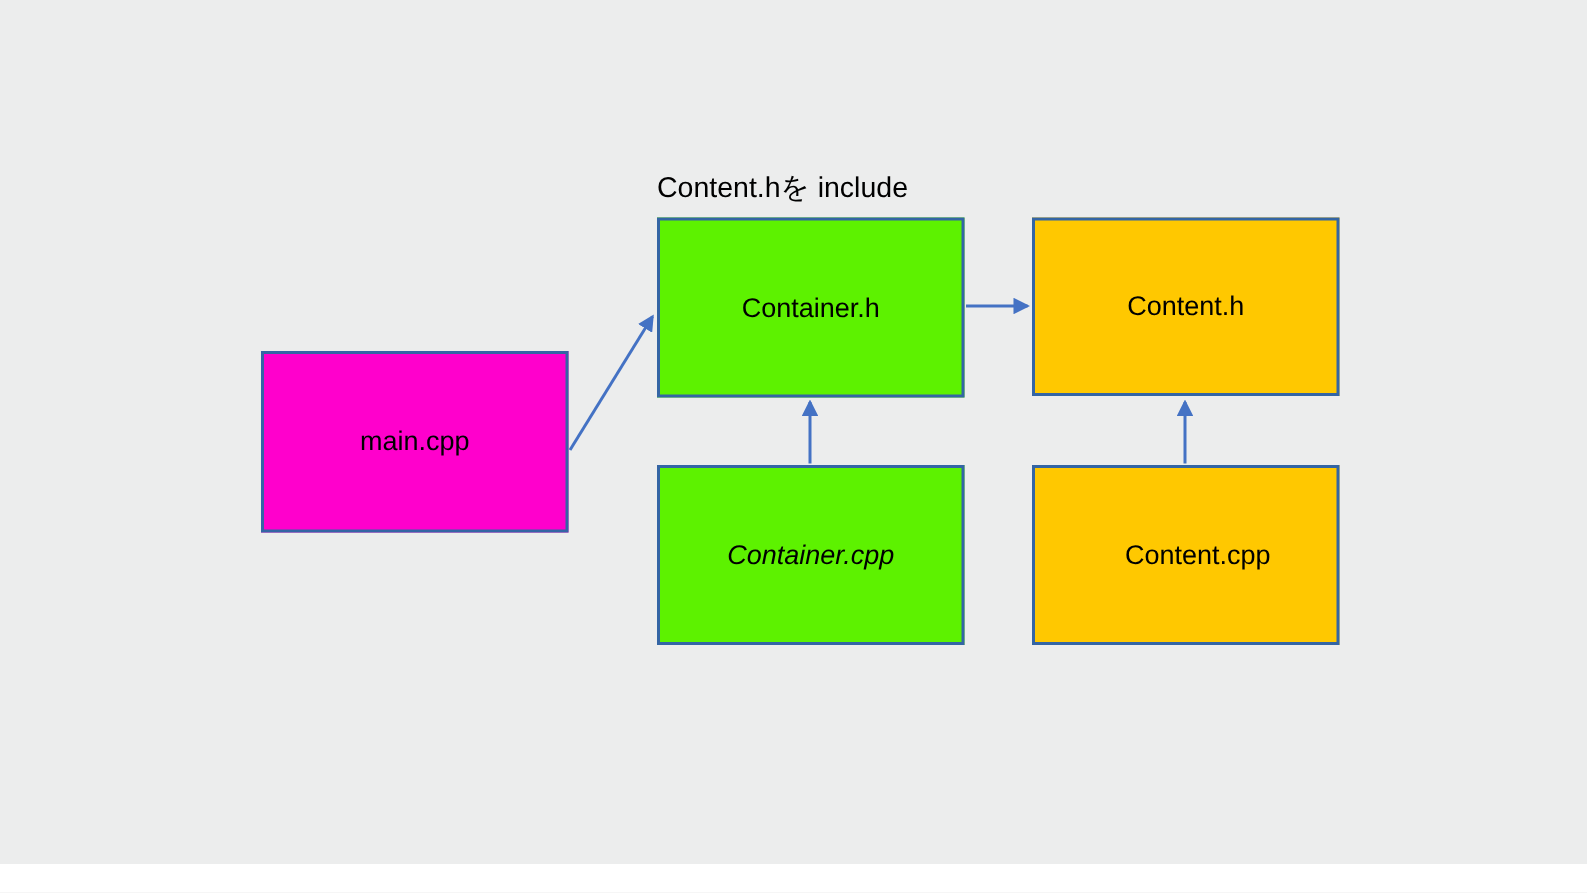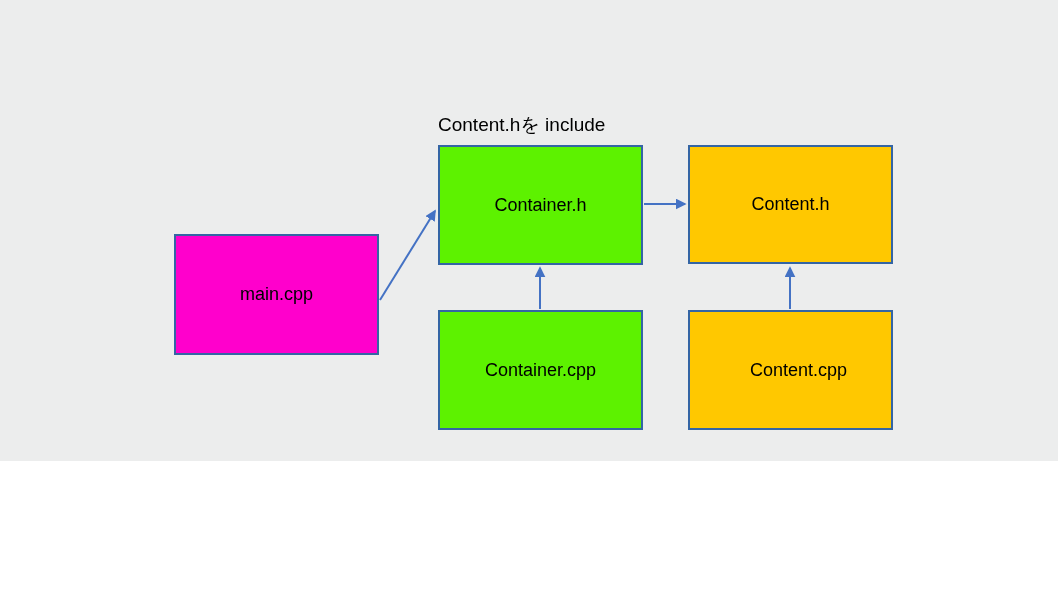--- a/index.html
+++ b/index.html
@@ -5,21 +5,21 @@
   html, body {
     margin: 0;
     padding: 0;
   }
   body {
     font-family: "Liberation Sans", sans-serif;
   }
   .canvas {
     position: relative;
     width: 1058px;
-    height: 461px;
+    height: 576px;
     overflow: hidden;
   }
   .connector-layer {
     position: absolute;
     left: 0;
     top: 0;
     width: 1058px;
     height: 595px;
     pointer-events: none;
   }
@@ -32,21 +32,21 @@
     justify-content: center;
     font-size: 18px;
     color: #000000;
   }
   .node span {
     white-space: nowrap;
   }
   .node-main      { left: 174px; top: 234px; width: 205px; height: 121px; }
   .node-container-h   { left: 438px; top: 145px; width: 205px; height: 120px; }
   .node-content-h     { left: 688px; top: 145px; width: 205px; height: 119px; }
-  .node-container-cpp { left: 438px; top: 310px; width: 205px; height: 120px; }
+  .node-container-cpp { left: 438px; top: 310px; width: 205px; height: 120px; font-style: italic; }
   .node-content-cpp   { left: 688px; top: 310px; width: 205px; height: 120px; padding-left: 16px; }
   .annotation {
     position: absolute;
     left: 438px;
     top: 112px;
     font-size: 19px;
     color: #000000;
     white-space: nowrap;
   }
 </style>

